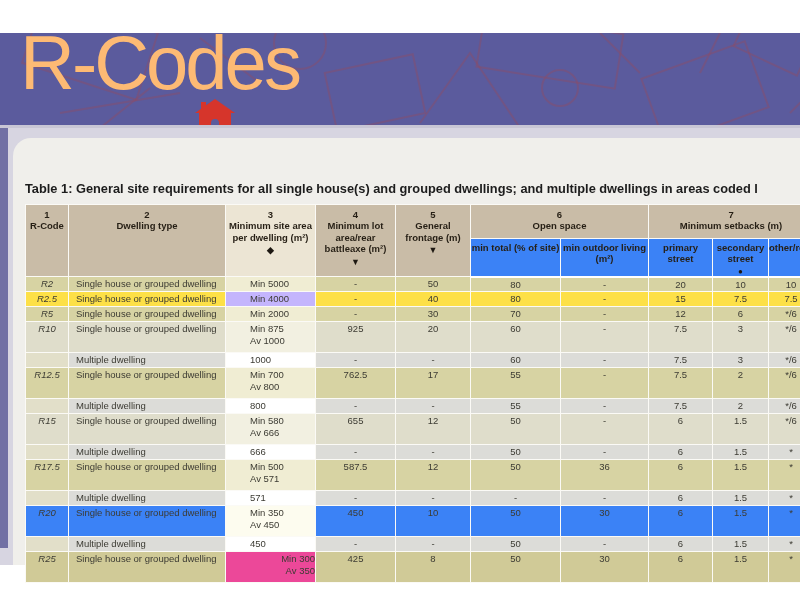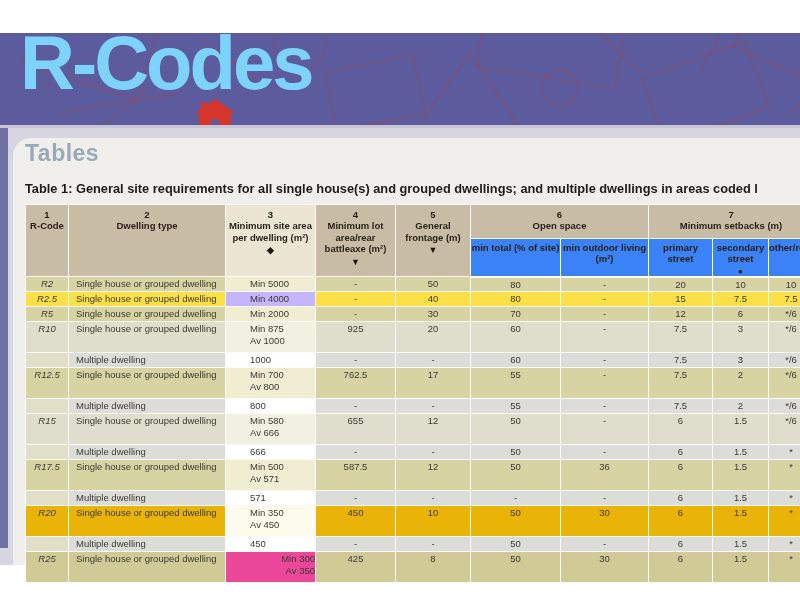--- a/index.html
+++ b/index.html
@@ -3,22 +3,22 @@
 <meta charset="utf-8">
 <style>
   * { margin:0; padding:0; box-sizing:border-box; }
   html,body { width:800px; height:600px; background:#fff; font-family:"Liberation Sans", sans-serif; }
   #root { position:relative; width:800px; height:600px; overflow:hidden; background:#fff; }
 
   
   .banner { position:absolute; left:0; top:33px; width:800px; height:95px;
             background:#5b5b9d; border-bottom:3px solid #c8c6d5; overflow:hidden; }
   .banner-pattern { position:absolute; left:0; top:0; width:800px; height:95px; opacity:.55; }
-  .logo-text { position:absolute; left:20px; top:-14px; font-size:76px; font-weight:700;
-               letter-spacing:-3px; color:#7dd3fc; }
+  .logo-text { position:absolute; left:20px; top:-14px; font-size:76px; font-weight:400;
+               letter-spacing:-3px; color:#fdba74; }
   .house { position:absolute; left:195px; top:66px; width:40px; height:33px; }
 
   
   .page-bg { position:absolute; left:0; top:128px; width:800px; height:437px; background:#d7d5e1; }
   .left-strip { position:absolute; left:0; top:128px; width:8px; height:420px; background:#7170a4; }
   .card { position:absolute; left:13px; top:138px; width:797px; height:427px;
           background:#f0efeb; border-radius:18px 0 0 0; }
   .section-heading { position:absolute; left:12px; top:2px; font-size:23px; font-weight:700;
                      letter-spacing:.5px; color:#98a9ba; }
   .caption { position:absolute; left:12px; top:43px; width:790px; font-size:12.8px; font-weight:700;
@@ -45,21 +45,21 @@
   td.c1 { text-align:center;font-style:italic; }
   td.c2 { text-align:left; padding-left:7px;margin-top:48px; }
   td.c3 { text-align:left; padding-left:24px; }
   td.cn { text-align:center; }
 
   tr.row-khaki td    { background:#d7d3a3; }  tr.row-khaki td.c3    { background:#f0edd3; }
   tr.row-khaki-lt td { background:#fde047; }  tr.row-khaki-lt td.c3 { background:#c4b5fd; }
   tr.row-sage td     { background:#dfddcb; }  tr.row-sage td.c3     { background:#f2f0e1; }
   tr.row-gray td     { background:#dcdcd8; }  tr.row-gray td.c3     { background:#ffffff; }
   tr.row-gray td.c1  { background:#e2dfc9; }
-  tr.row-cream td    { background:#eab308; }  tr.row-cream td.c3    { background:#fdfcef; }
+  tr.row-cream td    { background:#3b82f6; }  tr.row-cream td.c3    { background:#fdfcef; }
   tr.row-khaki-dk td { background:#d0ca97; }  tr.row-khaki-dk td.c3 { background:#ec4899;text-align:right; }
 </style>
 </head>
 <body>
 
 <div id="root">
 
   <div class="banner">
     <svg class="banner-pattern" viewBox="0 0 800 95" stroke="#b4403a" stroke-opacity="0.45" fill="none" stroke-width="2">
       <rect x="30" y="-20" width="120" height="70" transform="rotate(18 90 15)"></rect>
@@ -82,21 +82,20 @@
       <rect x="4" y="14" width="32" height="19" fill="#d6352b"></rect>
       <path d="M16 33 v-9 a4 4 0 0 1 8 0 v9 z" fill="#5b5b9d"></path>
     </svg>
 
   </div>
 
   <div class="page-bg"></div>
   <div class="left-strip"></div>
 
   <div class="card">
-    <div class="section-heading">Tables</div>
     <div class="caption">Table 1: General site requirements for all single house(s) and grouped dwellings; and multiple dwellings in areas coded l</div>
 
     <table>
       <colgroup>
         <col style="width:43px">
           <col style="width:157px">
           <col style="width:90px">
           <col style="width:80px">
         <col style="width:75px">
           <col style="width:90px">

